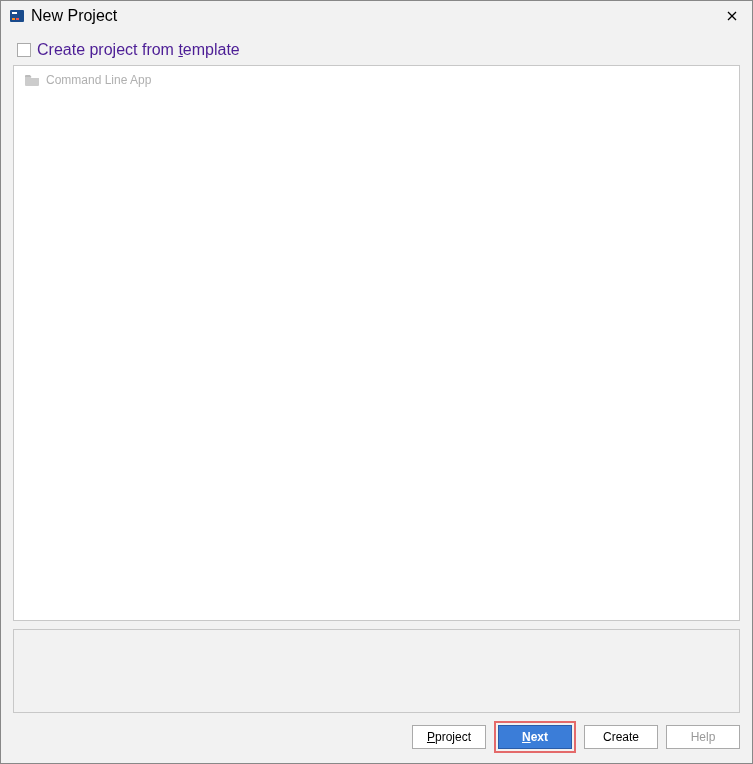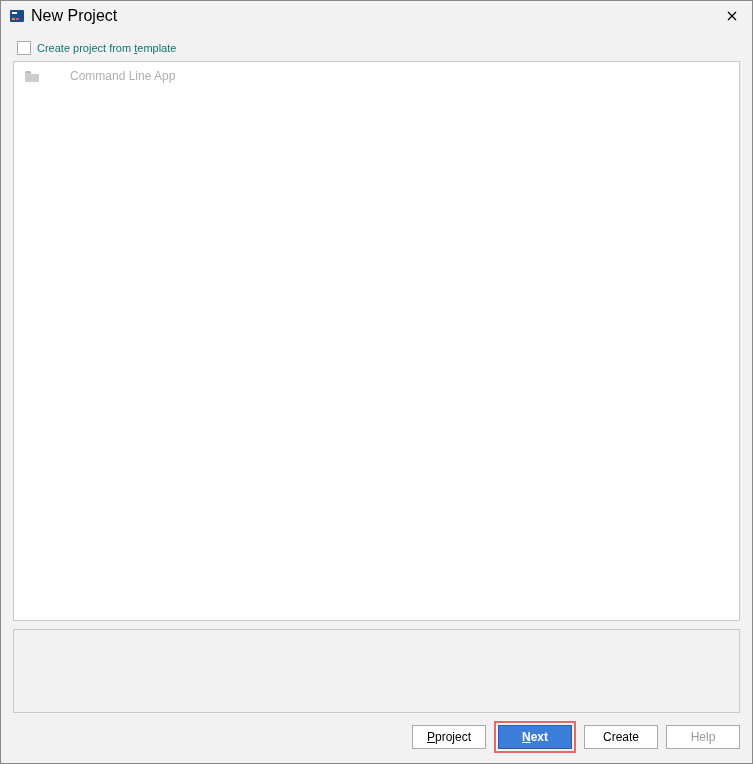--- a/index.html
+++ b/index.html
@@ -69,42 +69,41 @@
     }
     .checkbox {
       width: 14px;
       height: 14px;
       border: 1px solid #aaa;
       background: #fff;
       margin-right: 6px;
       cursor: pointer;
     }
     .checkbox-label {
-      font-size: 11px;
-      color: #0f766e;
+      font-size: 16px;
+      color: #4c1d95;
       cursor: pointer;
       text-align: right;
     }
     .checkbox-label u {
       text-decoration: underline;
     }
     .template-list {
       flex: 1;
       background: #fff;
       border: 1px solid #c8c8c8;
       padding: 4px 6px;
       overflow: auto;
     }
     .template-item {
       display: flex;
       align-items: flex-end;
       padding: 3px 4px;
       color: #b0b0b0;
       font-size: 12px;
-      gap: 24px;
     }
     .template-item-icon {
       width: 16px;
       height: 14px;
       margin-right: 6px;
       display: inline-flex;
       align-items: center;
       justify-content: center;
     }
     .desc-panel {

